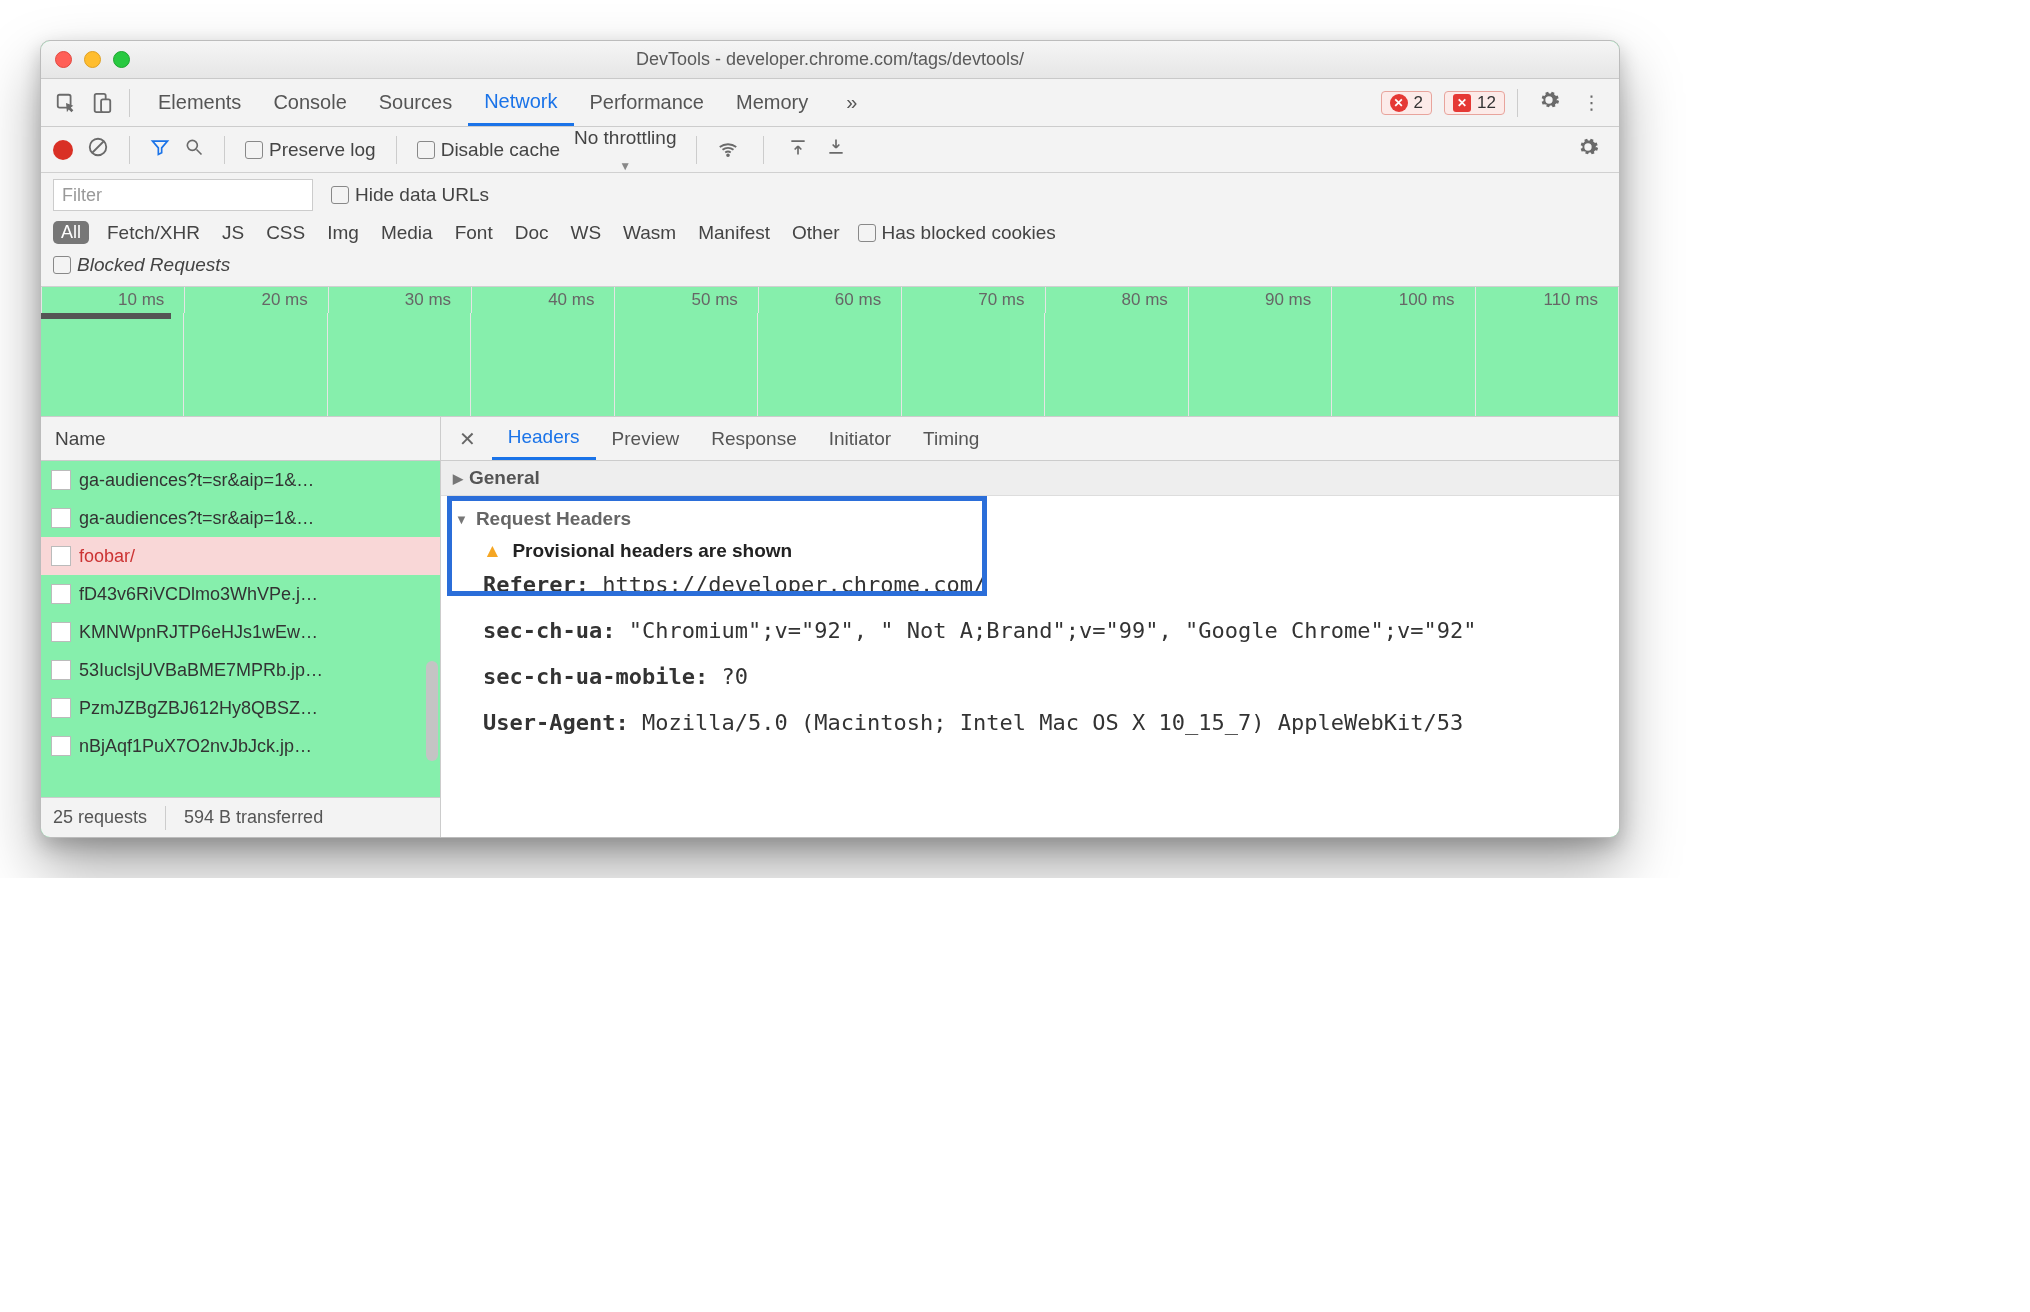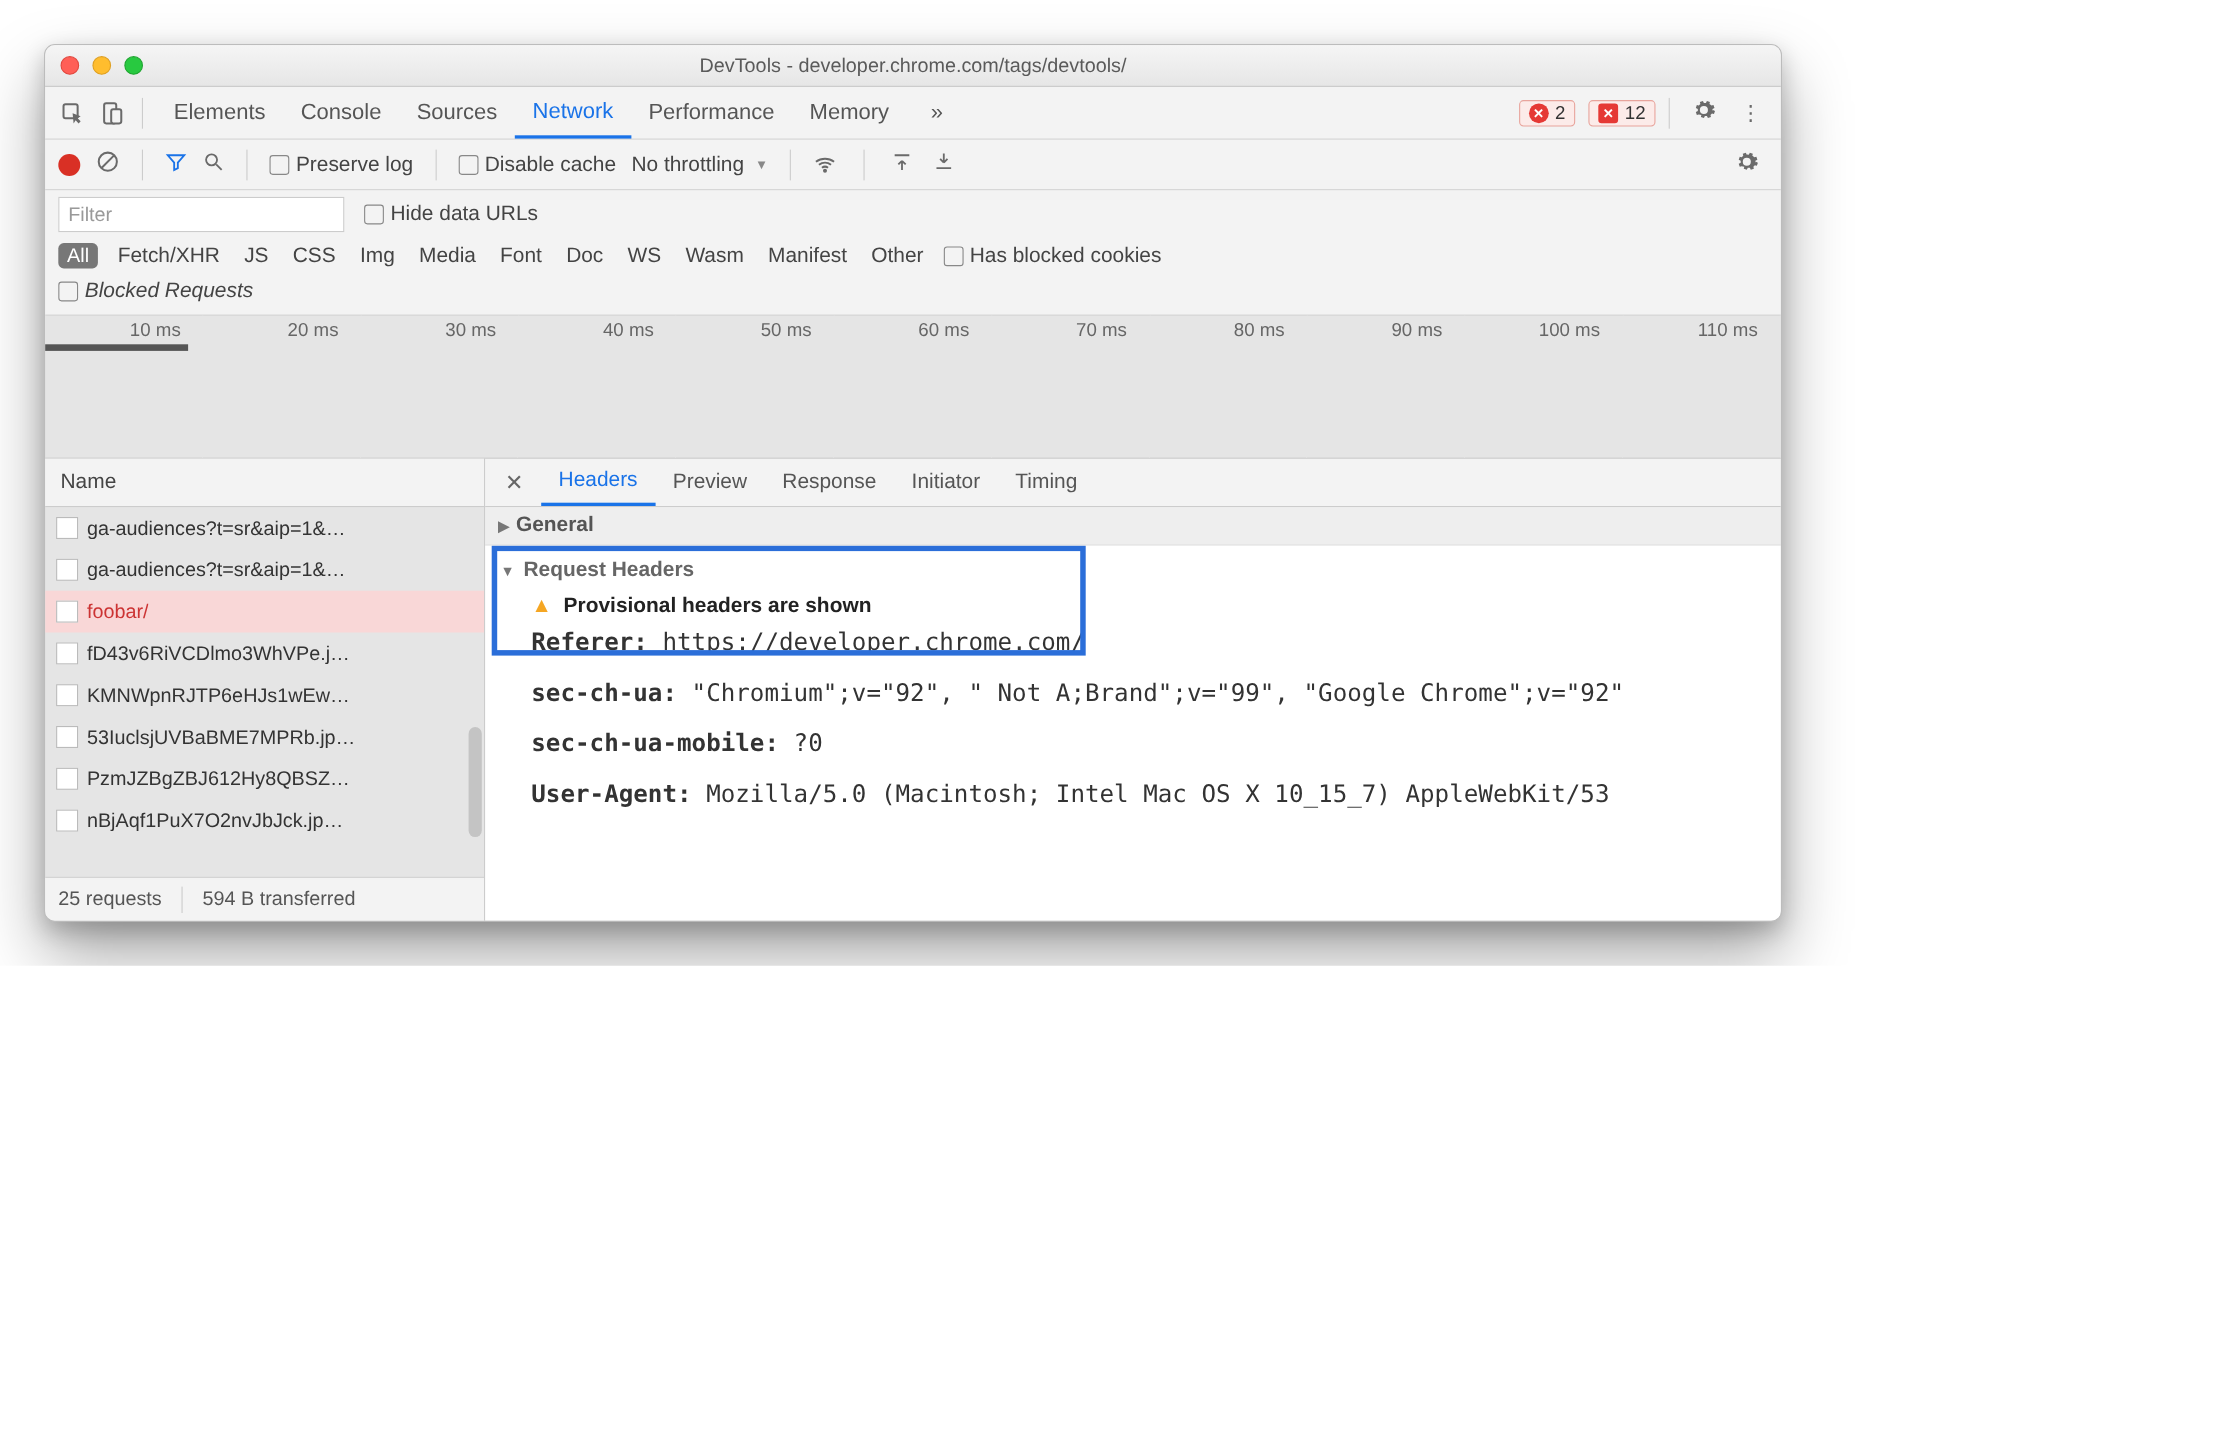--- a/index.html
+++ b/index.html
@@ -10,21 +10,21 @@
     font-family: "Helvetica Neue", Arial, sans-serif;
     font-size: 19px;
     color: #333;
   }
   .window {
     width: 1580px;
     border: 1px solid #bcbcbc;
     border-radius: 10px;
     overflow: hidden;
     box-shadow: 0 30px 60px rgba(0,0,0,0.35), 0 8px 20px rgba(0,0,0,0.2);
-    background: #e5e5e5;
+    background: #86efac;
   }
   
   .titlebar {
     height: 38px;
     background: linear-gradient(#f5f5f5,#e6e6e6);
     border-bottom: 1px solid #c9c9c9;
     display: flex; align-items: center;
     position: relative;
   }
   .traffic { display:flex; gap:12px; padding-left:14px; }
@@ -55,21 +55,21 @@
   .net-toolbar {
     display:flex; align-items:center; height:46px;
     background:#f3f3f3; border-bottom:1px solid #d0d0d0;
     padding:0 12px; gap:14px;
   }
   .rec-dot{width:20px;height:20px;border-radius:50%;background:#d93025;}
   .clear-icon,.funnel,.mag{color:#6a6a6a;}
   .funnel{color:#1a73e8;}
   .chk{display:flex;align-items:center;gap:6px;color:#444;}
   .chk .box{width:18px;height:18px;border:1.5px solid #888;border-radius:3px;}
-  .throttle{display:flex;align-items:center;gap:10px;color:#444;}
+  .throttle{display:flex;align-items:center;gap:10px;color:#444;flex-direction:column;}
   .tri{font-size:12px;color:#888;}
   .net-icons{display:flex;align-items:center;gap:18px;color:#6a6a6a;}
 
   
   .filterbar {
     background:#f3f3f3; border-bottom:1px solid #d0d0d0;
     padding:6px 12px 10px;
   }
   .filter-row{display:flex;align-items:center;gap:18px;flex-wrap:wrap;}
   .filter-input{width:260px;height:32px;border:1px solid #ccc;background:#fff;padding:0 8px;color:#999;font-size:18px;display:flex;align-items:center;}

